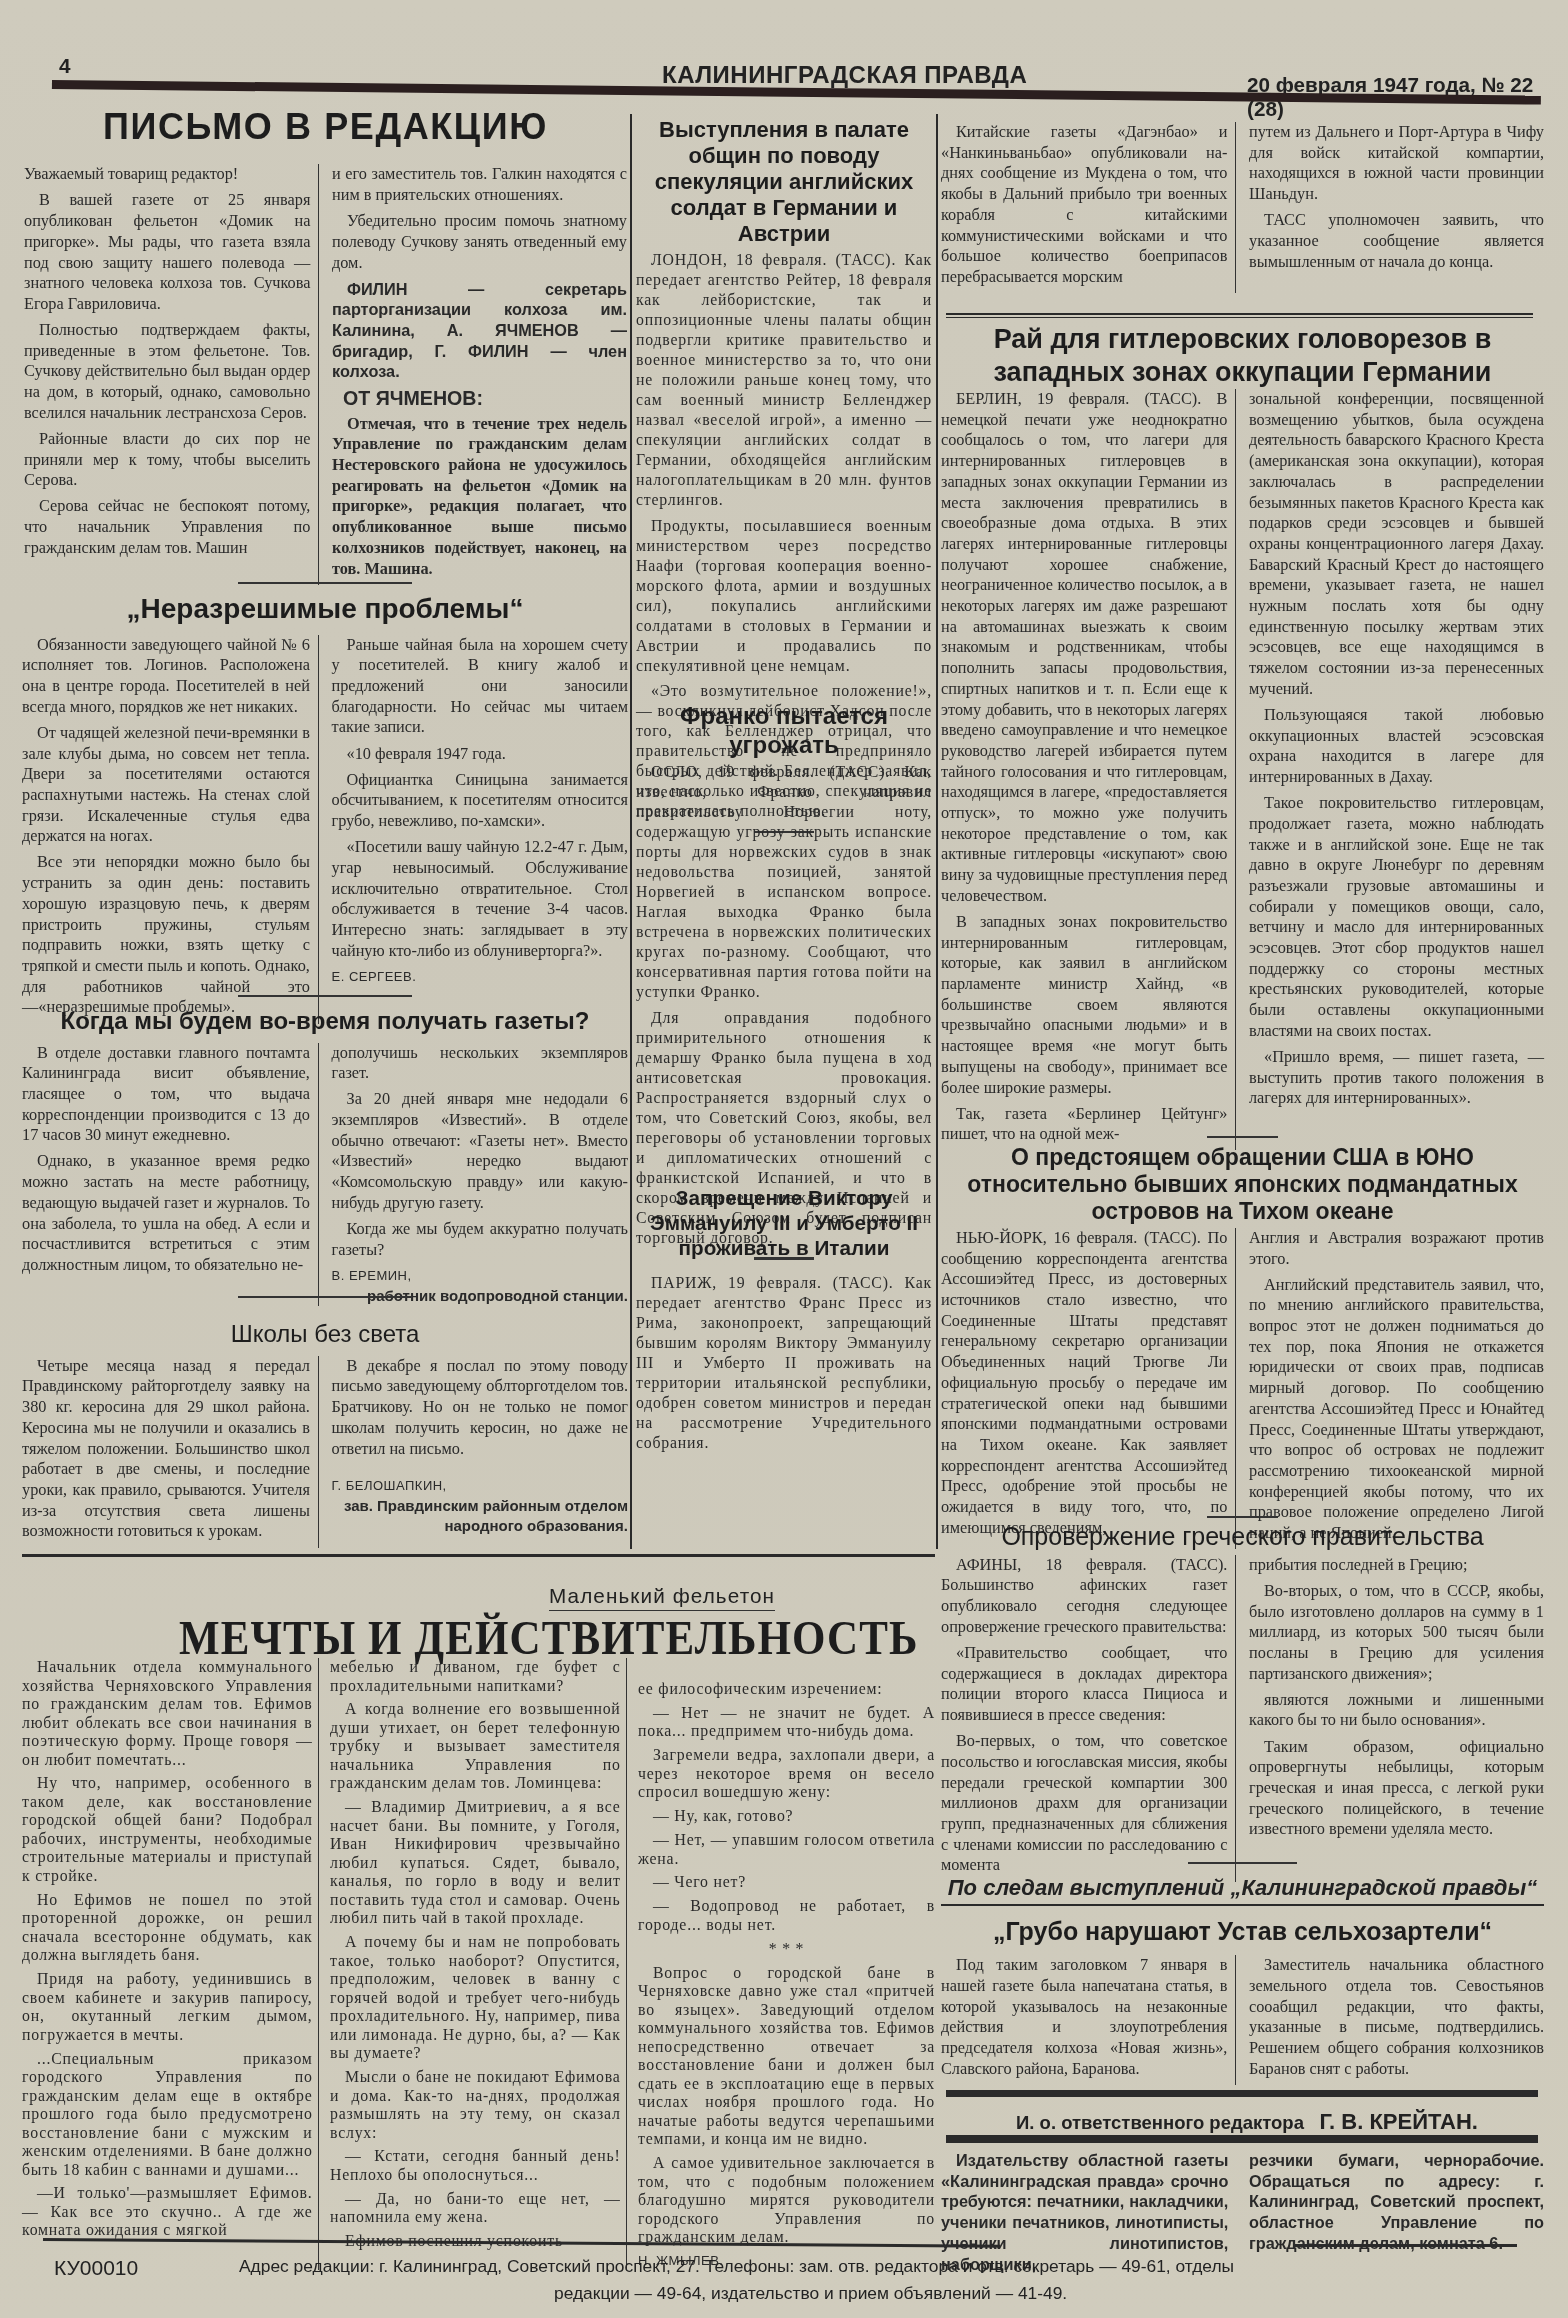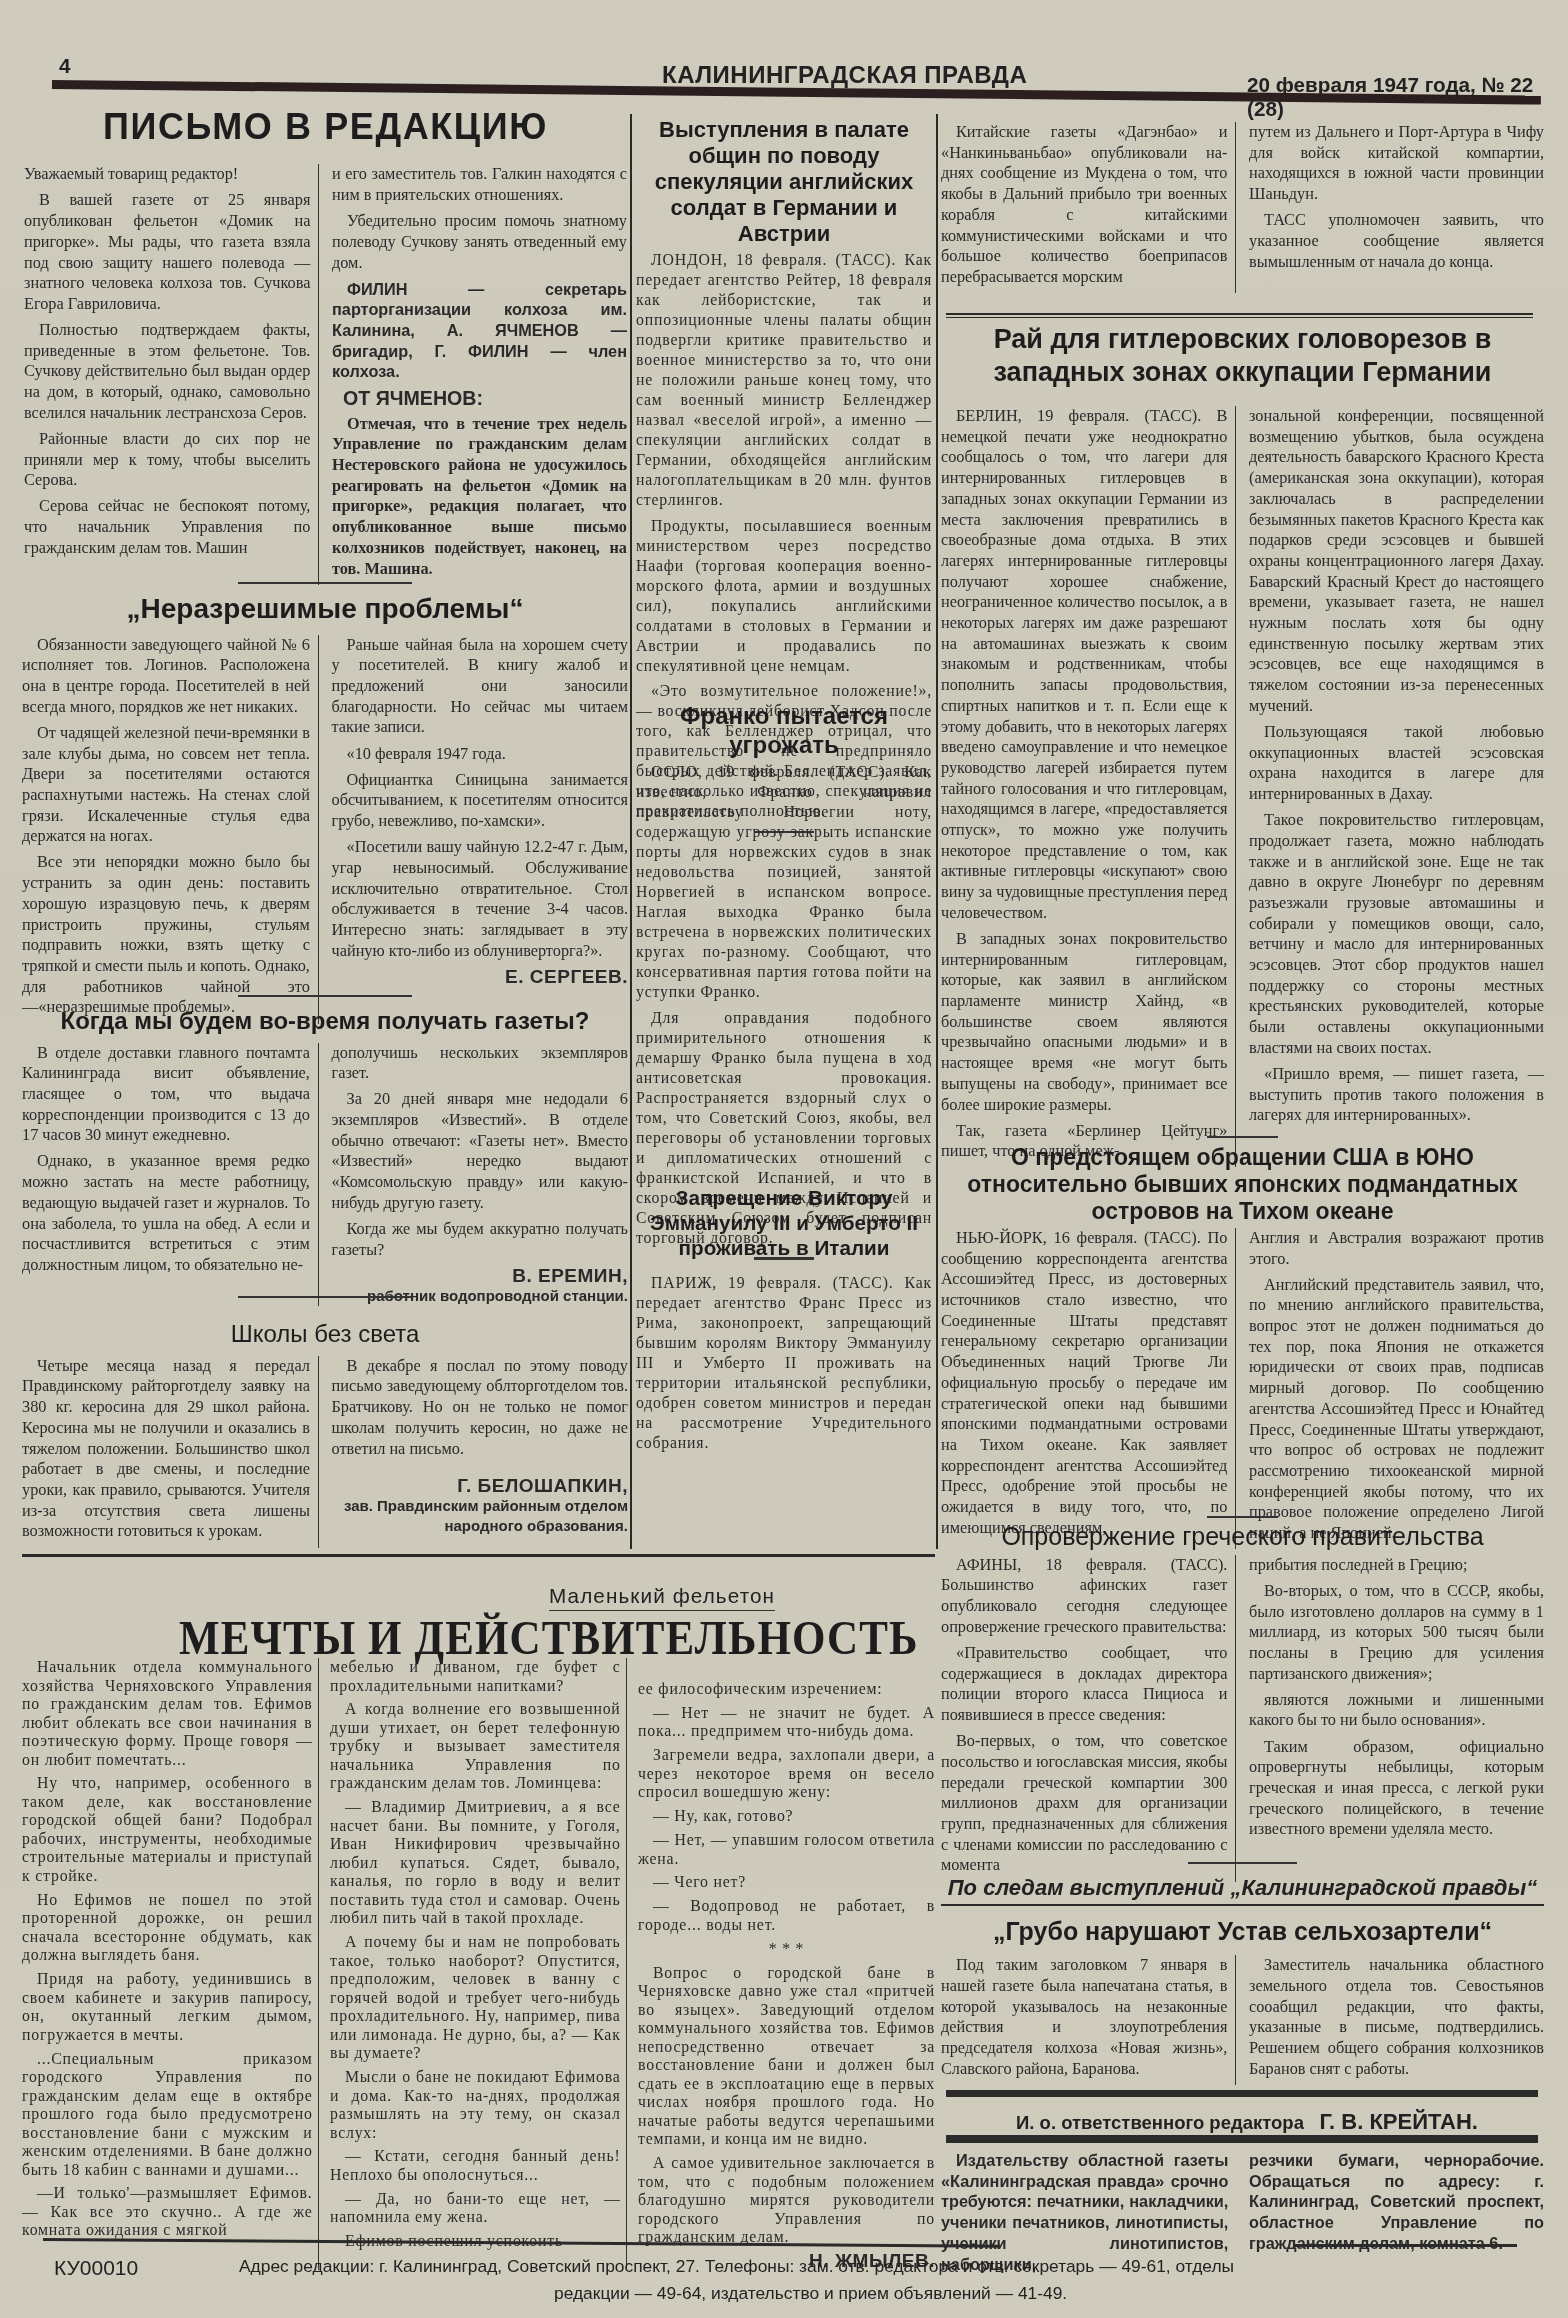--- a/index.html
+++ b/index.html
@@ -10,21 +10,21 @@
   .sans{font-family:"Liberation Sans","DejaVu Sans",sans-serif}
   .cond{font-family:"Liberation Sans Narrow","Liberation Sans","DejaVu Sans",sans-serif}
   .body-text{font-size:16.3px;line-height:20.7px;text-align:justify;hyphens:auto;color:#2a2a2a}
   .body-text p{text-indent:15px;margin-bottom:5.4px}
   .body-text p.noind{text-indent:0}
   .cols2{display:grid;grid-template-columns:1fr 1fr;column-gap:13px}
   .cols2>div{position:relative}
   .cols2>div:first-child{border-right:1.6px solid #333;padding-right:7.6px}
   .rule{position:absolute;background:#2a2a2a}
   .short-rule{height:2.2px;background:#333;margin:9.8px auto;width:174px}
-  .sig{text-align:right;font-weight:bold;font-family:"Liberation Sans","DejaVu Sans",sans-serif;font-size:19px;letter-spacing:0.5px;margin-top:4.3px}
+  .sig{text-align:left;font-weight:normal;font-family:"Liberation Sans","DejaVu Sans",sans-serif;font-size:13px;letter-spacing:0.5px;margin-top:4.3px}
   .sig-sub{text-align:right;font-weight:bold;font-family:"Liberation Sans","DejaVu Sans",sans-serif;font-size:15px;line-height:19.6px}
   h1,h2,h3{color:#1d1d1d}
   .head-big{font-family:"Liberation Sans","DejaVu Sans",sans-serif;font-weight:bold;text-align:center}
   .vline{position:absolute;width:2.2px;background:#2a2a2a}
   .mono-serif{font-family:"Liberation Serif","DejaVu Serif",serif;letter-spacing:0.8px}
 </style>
 </head>
 <body>
 
 <div class="page">
@@ -143,21 +143,21 @@
       <div>
         <p class="noind">путем из Дальнего и Порт-Артура в Чифу для войск китайской компартии, находящихся в южной части провинции Шаньдун.</p>
         <p>ТАСС уполномочен заявить, что указанное сообщение является вымышленным от начала до конца.</p>
       </div>
     </div>
   </section>
   <div class="rule" style="left:946px;top:313px;width:587px;height:2.2px;"></div>
   <div class="rule" style="left:946px;top:317px;width:587px;height:1.1px;"></div>
 
   <section class="abs" style="left:941px;top:323px;width:603px;">
-    <h2 class="head-big" style="font-size:27px;line-height:33px;margin-bottom:17px;">Рай для гитлеровских головорезов в западных зонах оккупации Германии</h2>
+    <h2 class="head-big" style="font-size:27px;line-height:33px;margin-bottom:0;">Рай для гитлеровских головорезов в западных зонах оккупации Германии</h2>
     <div class="cols2 body-text">
       <div>
         <p>БЕРЛИН, 19 февраля. (ТАСС). В немецкой печати уже неоднократно сообщалось о том, что лагери для интернированных гитлеровцев в западных зонах оккупации Германии из места заключения превратились в своеобразные дома отдыха. В этих лагерях интернированные гитлеровцы получают хорошее снабжение, неограниченное количество посылок, а в некоторых лагерях им даже разрешают на автомашинах выезжать к своим знакомым и родственникам, чтобы пополнить запасы продовольствия, спиртных напитков и т. п. Если еще к этому добавить, что в некоторых лагерях введено самоуправление и что немецкое руководство лагерей избирается путем тайного голосования и что гитлеровцам, находящимся в лагере, «предоставляется отпуск», то можно уже получить некоторое представление о том, как активные гитлеровцы «искупают» свою вину за чудовищные преступления перед человечеством.</p>
         <p>В западных зонах покровительство интернированным гитлеровцам, которые, как заявил в английском парламенте министр Хайнд, «в большинстве своем являются чрезвычайно опасными людьми» и в настоящее время «не могут быть выпущены на свободу», принимает все более широкие размеры.</p>
         <p>Так, газета «Берлинер Цейтунг» пишет, что на одной меж-</p>
       </div>
       <div>
         <p class="noind">зональной конференции, посвященной возмещению убытков, была осуждена деятельность баварского Красного Креста (американская зона оккупации), которая заключалась в распределении безымянных пакетов Красного Креста как подарков среди эсэсовцев и бывшей охраны концентрационного лагеря Дахау. Баварский Красный Крест до настоящего времени, указывает газета, не нашел нужным послать хотя бы одну единственную посылку жертвам этих эсэсовцев, все еще находящимся в тяжелом состоянии из-за перенесенных мучений.</p>
         <p>Пользующаяся такой любовью оккупационных властей эсэсовская охрана находится в лагере для интернированных в Дахау.</p>
         <p>Такое покровительство гитлеровцам, продолжает газета, можно наблюдать также и в английской зоне. Еще не так давно в округе Люнебург по деревням разъезжали грузовые автомашины и собирали у помещиков овощи, сало, ветчину и масло для интернированных эсэсовцев. Этот сбор продуктов нашел поддержку со стороны местных крестьянских руководителей, которые были оставлены оккупационными властями на своих постах.</p>

